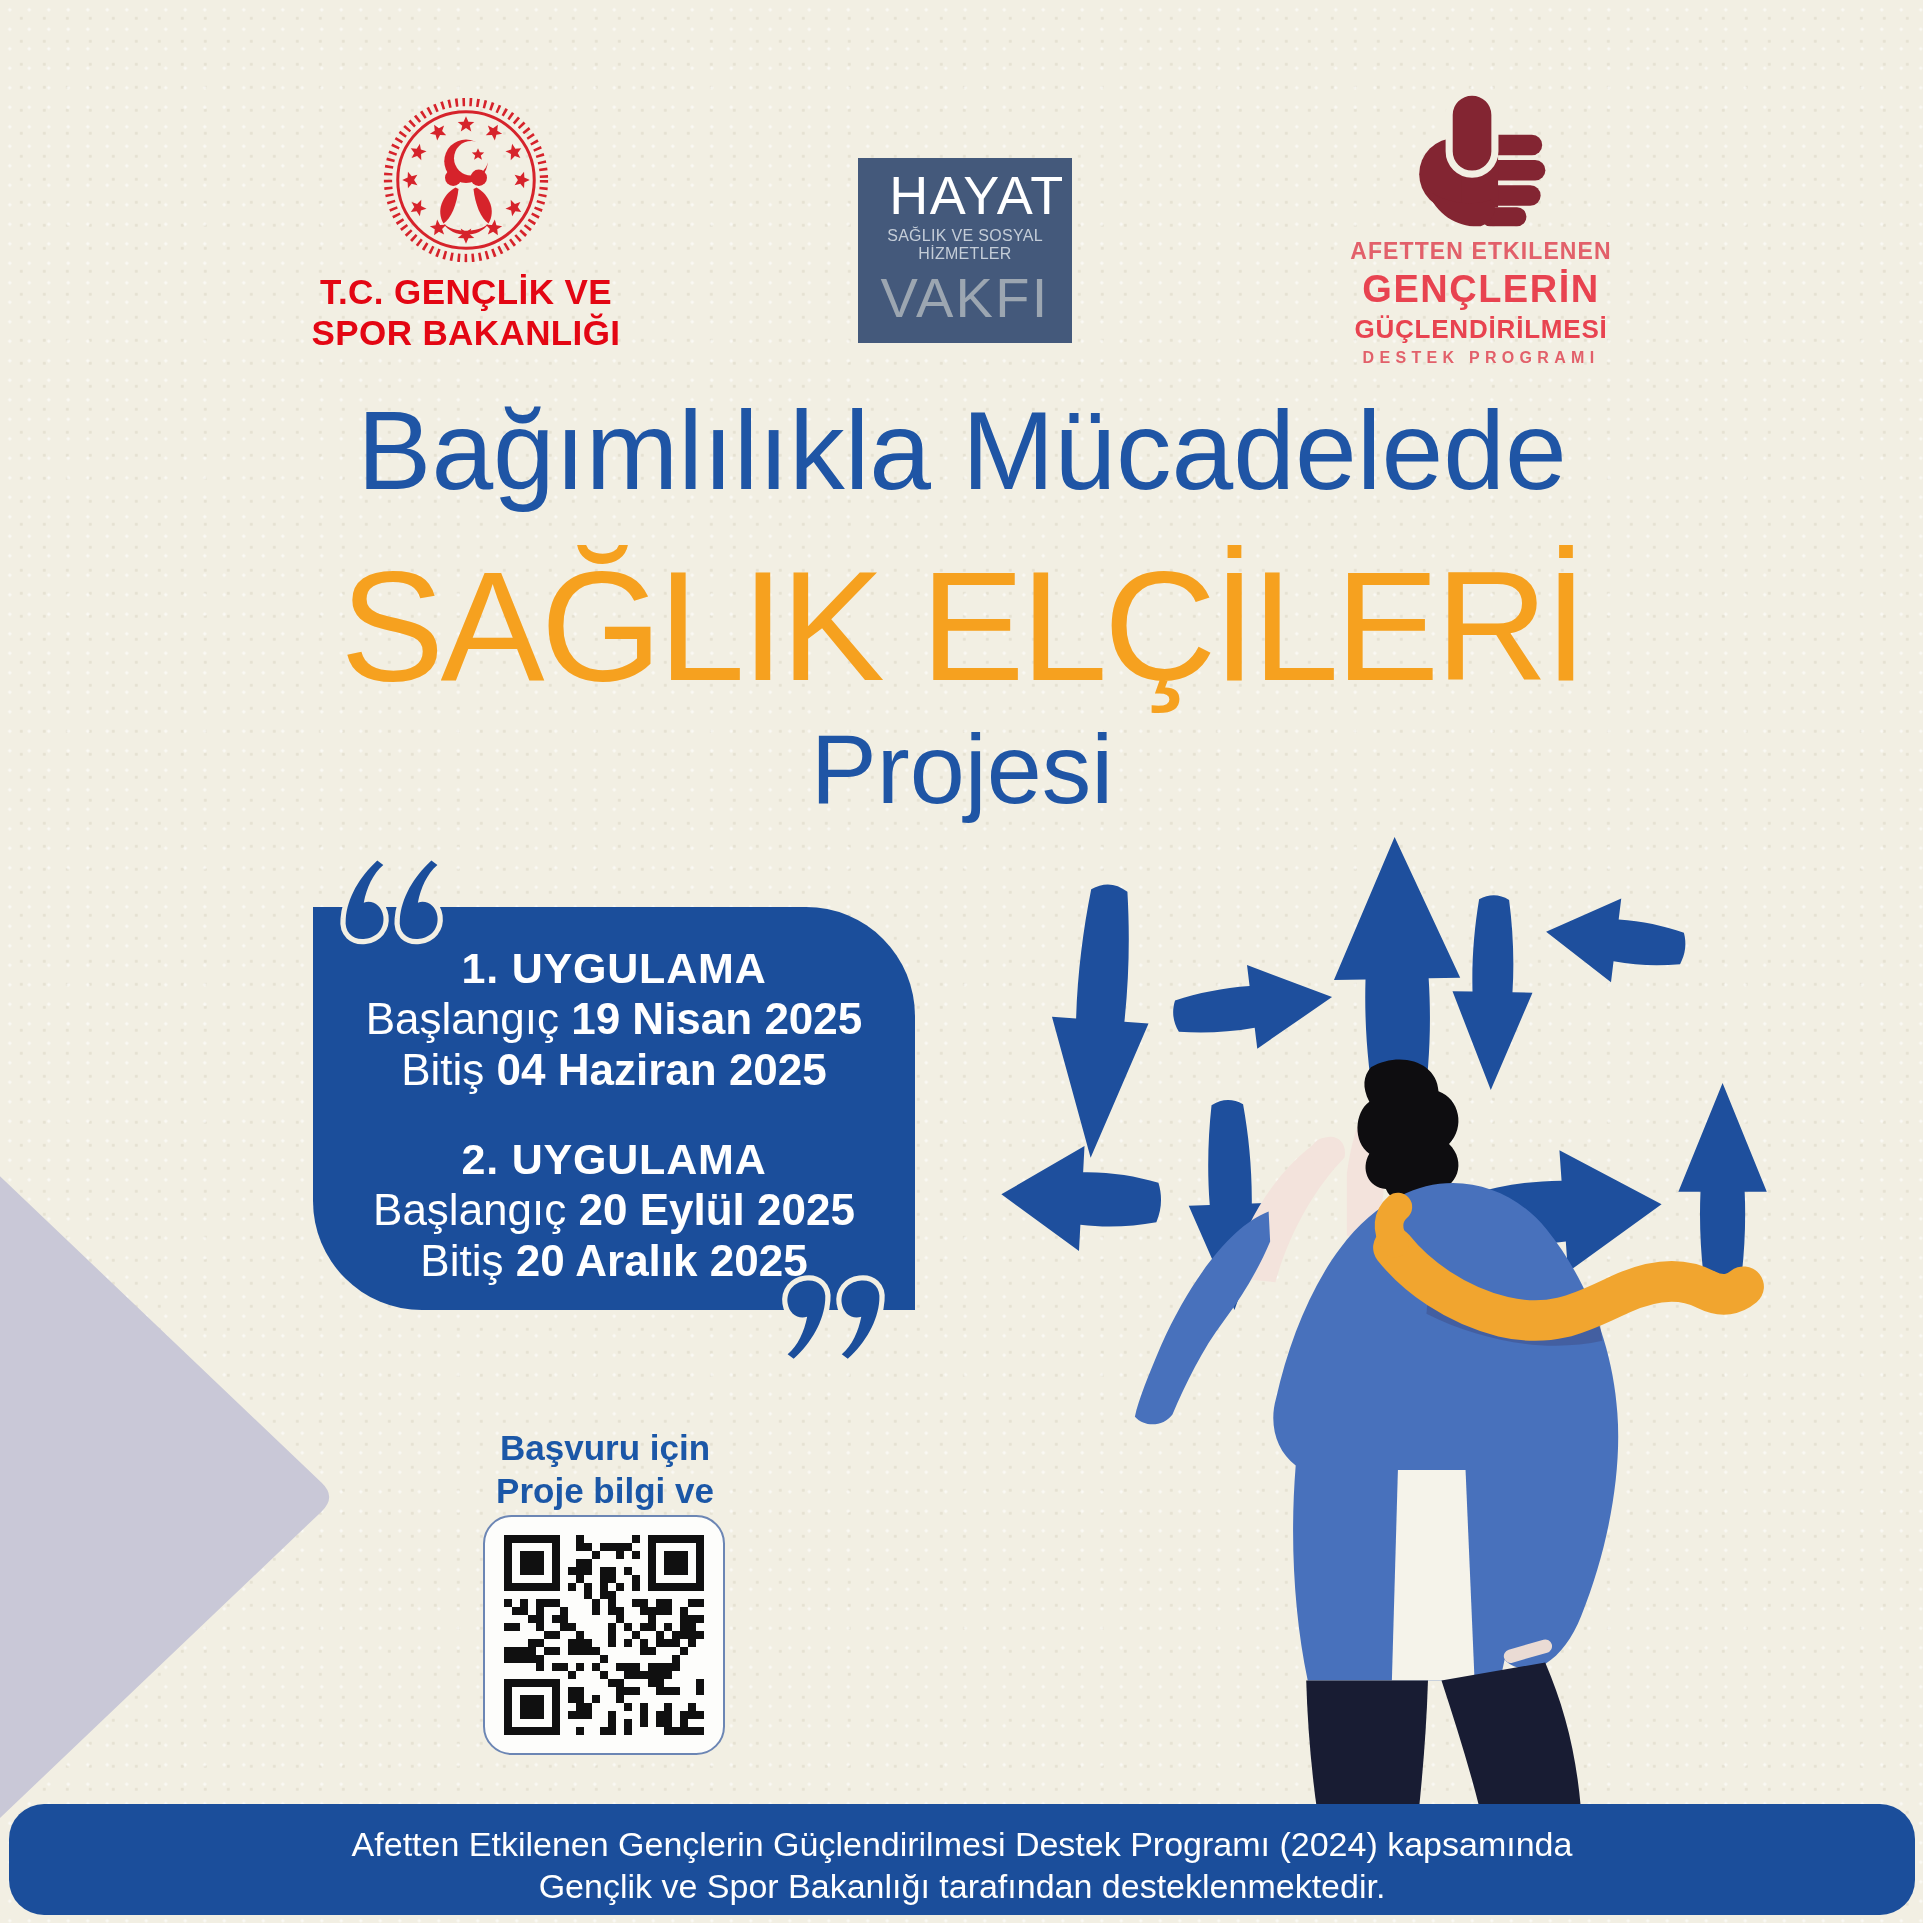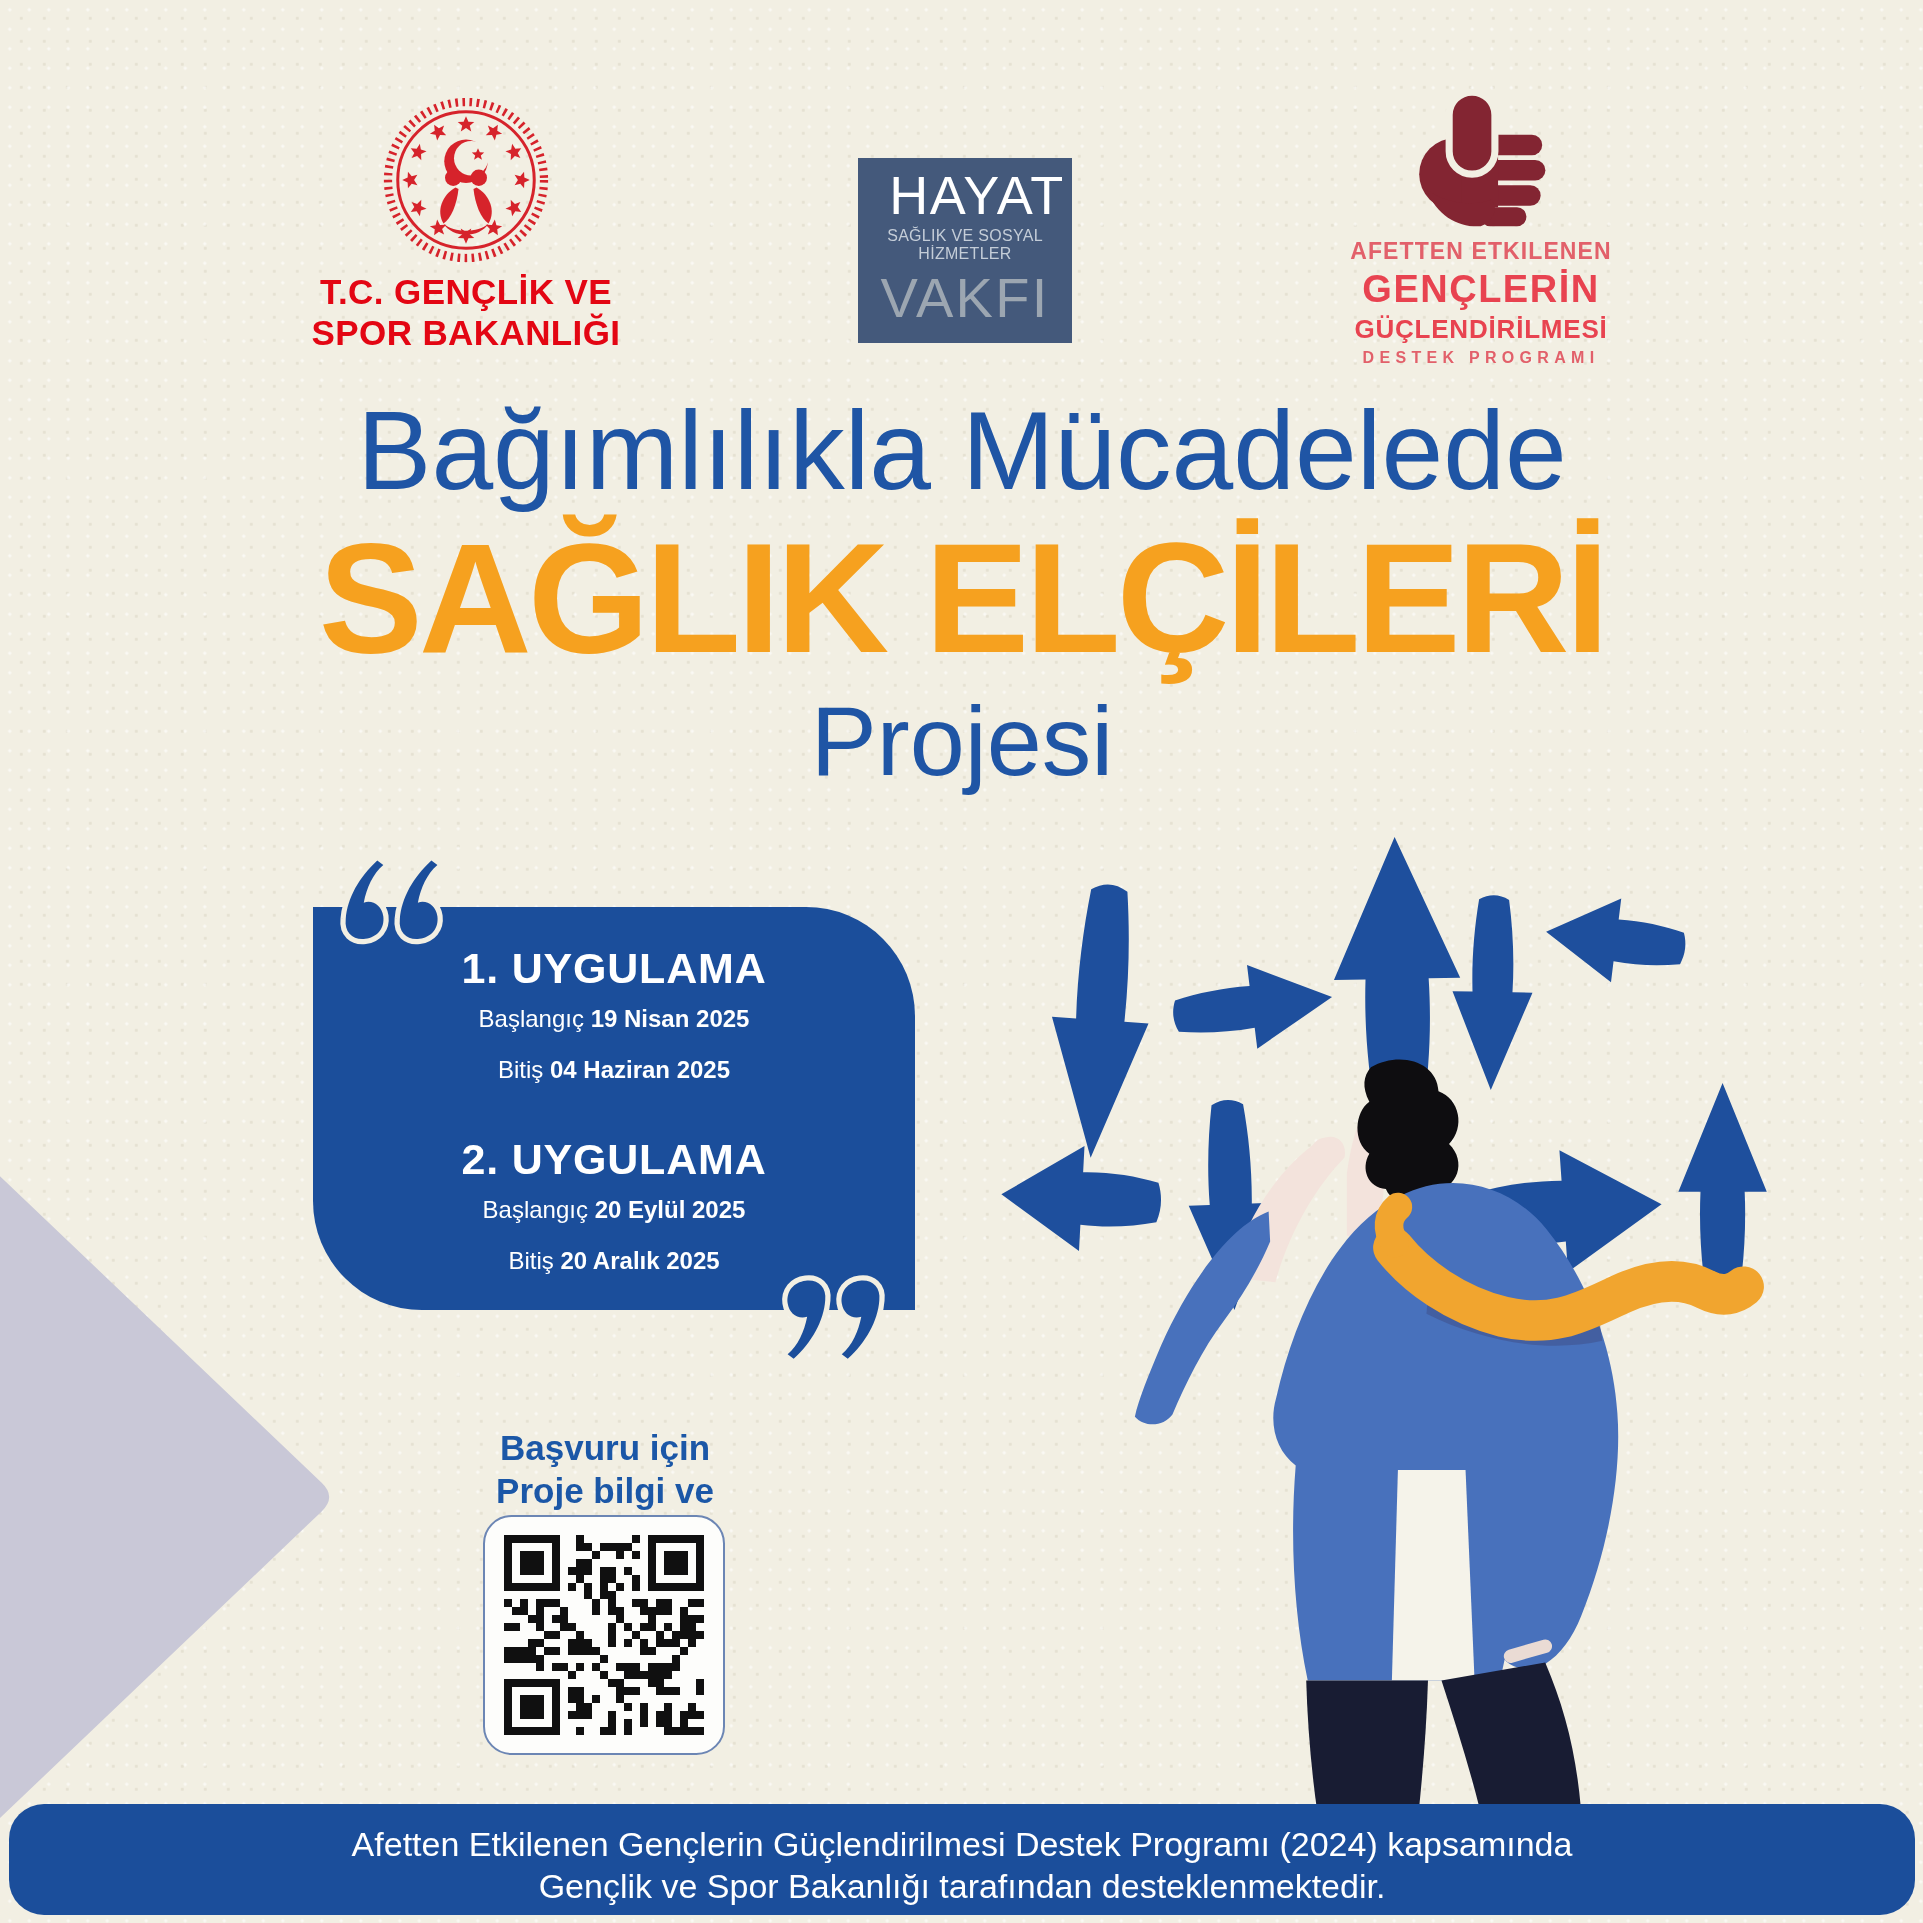--- a/index.html
+++ b/index.html
@@ -29,29 +29,29 @@
   .program{left:1293px;top:89px;width:376px;text-align:center;z-index:2;}
   .program svg{display:block;margin:0 auto;}
   .program-l1{color:#E2606A;font-size:23px;letter-spacing:1.1px;margin-top:10.5px;font-weight:bold;}
   .program-l2{color:#E84350;font-size:38px;font-weight:bold;letter-spacing:1.5px;margin-top:3px;}
   .program-l3{color:#E84350;font-size:26px;font-weight:bold;letter-spacing:0.8px;margin-top:3px;}
   .program-l4{color:#E2606A;font-size:16px;font-weight:bold;letter-spacing:5.3px;margin-top:4.5px;}
 
   
   .title{left:0;top:389px;width:1924px;text-align:center;z-index:2;}
   .title-l1{color:#1F55A5;font-size:111px;line-height:124px;}
-  .title-l2{color:#F6A11F;font-size:156px;line-height:171px;font-weight:bold;letter-spacing:-3.8px;}
+  .title-l2{color:#F6A11F;font-size:156px;line-height:171px;font-weight:normal;letter-spacing:-3.8px;margin-top:28px;}
   .title-l3{color:#1F55A5;font-size:99px;line-height:113px;}
 
   
   .card{left:313px;top:907px;width:602px;height:403px;background:#1B4E9B;
         border-radius:0 109px 0 109px;color:#fff;z-index:2;
         display:flex;flex-direction:column;justify-content:center;text-align:center;box-sizing:border-box;padding-top:12px;}
   .card .head{font-size:43px;font-weight:bold;letter-spacing:0.8px;line-height:50px;}
-  .card .row{font-size:24px;line-height:51px;}
+  .card .row{font-size:44px;line-height:51px;}
   .card .row b{font-weight:bold;}
   .card .gap{height:39px;}
 
   
   .qr-caption{left:417px;top:1426px;width:376px;text-align:center;z-index:2;
               color:#1B57A7;font-size:35px;font-weight:bold;line-height:43px;}
   .qr-box{left:483px;top:1515px;width:242px;height:240px;background:#FDFDFB;z-index:2;
           border:2.3px solid #6C86B4;border-radius:28.6px;box-sizing:border-box;padding:18px;}
   .qr-box svg{width:100%;height:100%;shape-rendering:crispEdges;}
 

